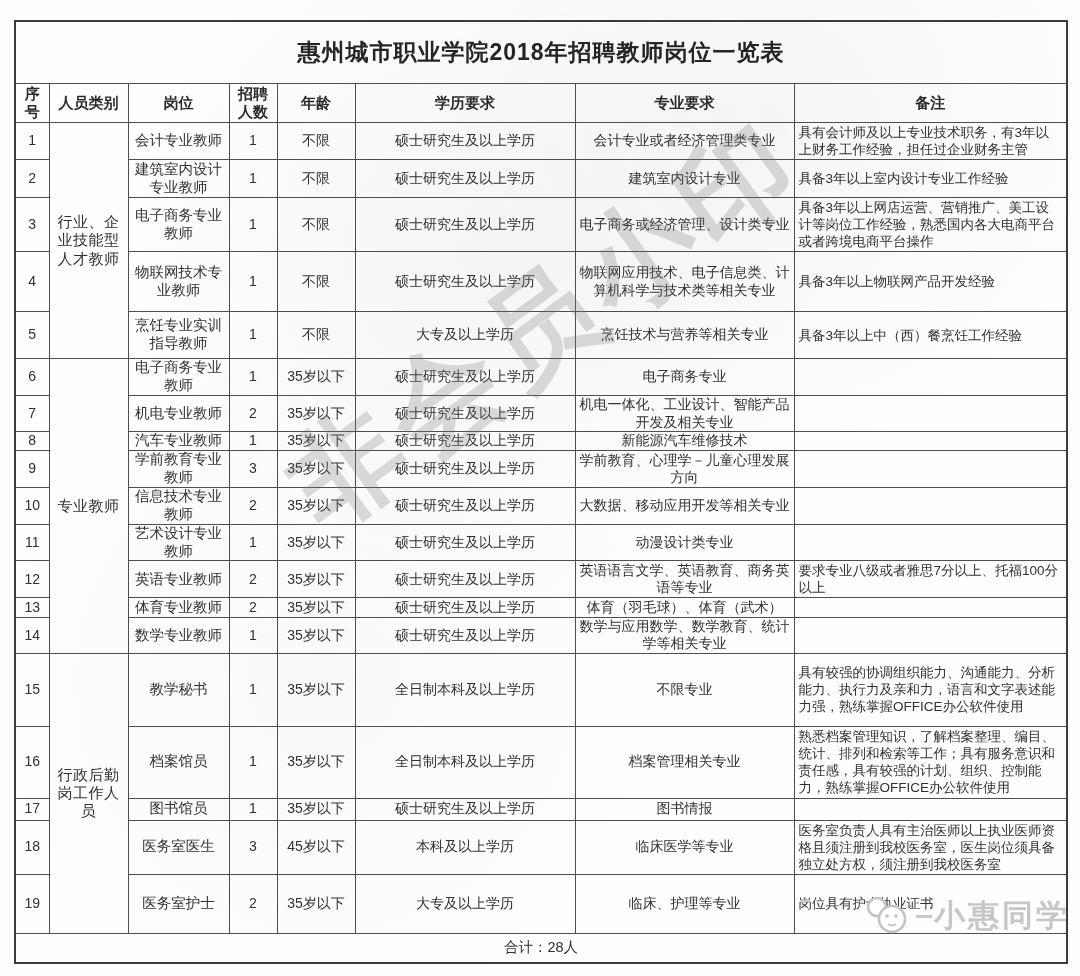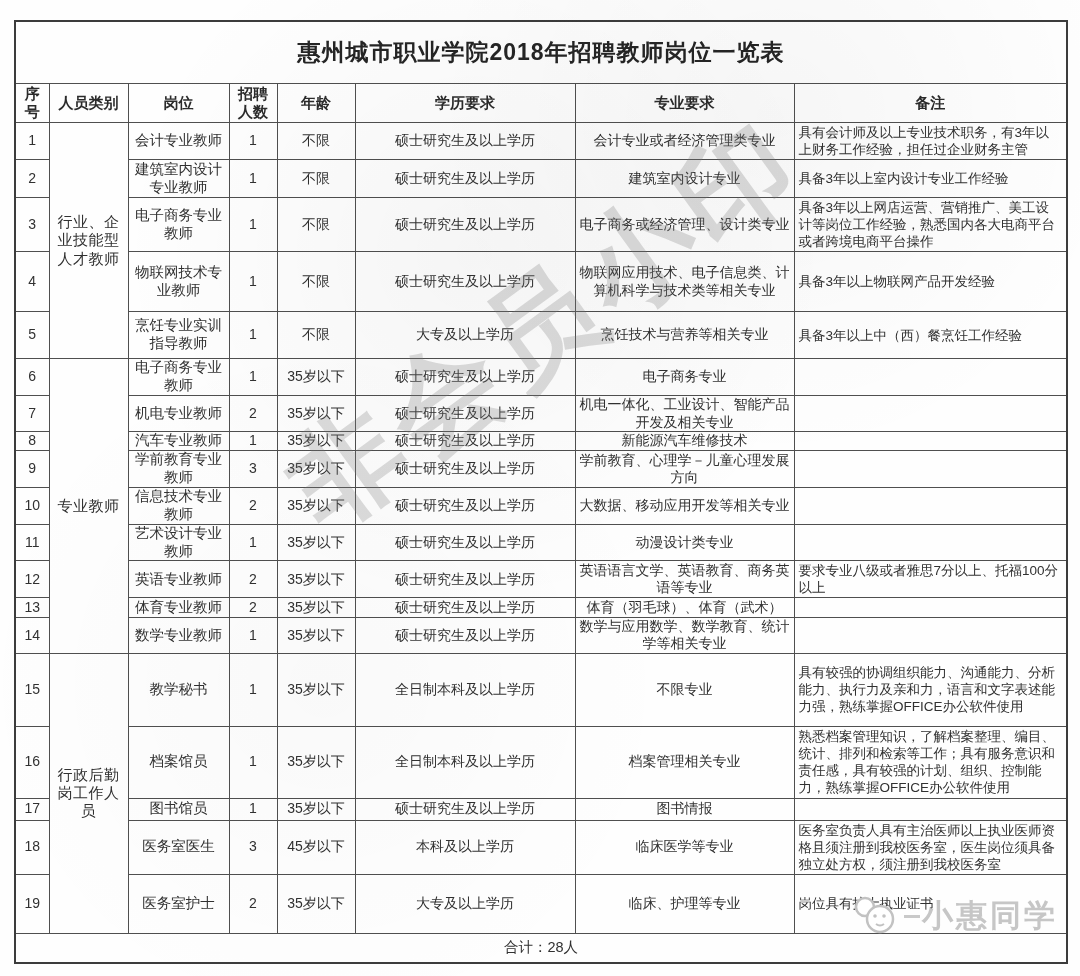--- a/index.html
+++ b/index.html
@@ -40,21 +40,21 @@
   .remark-cell{text-align:left;padding:1px 4px;font-size:13.5px;line-height:1.26;}
   .footer-cell{height:28px;font-size:14.5px;}
   .wm-diagonal{
     position:absolute;left:545px;top:325px;z-index:3;
     transform:translate(-50%,-50%) rotate(-36deg);
     font-size:112px;font-weight:bold;white-space:nowrap;
     letter-spacing:8px;color:rgba(125,125,125,0.26);
     pointer-events:none;user-select:none;
   }
   .wm-brand{
-    position:absolute;right:22px;top:893px;z-index:5;
+    position:absolute;right:10px;top:893px;z-index:5;
     display:flex;align-items:center;gap:0px;
     color:#c6c6c6;font-size:31px;font-weight:bold;letter-spacing:3px;
     pointer-events:none;user-select:none;
     text-shadow:0 1px 0 #ffffff;
   }
   .wm-brand .dash{width:16px;height:3px;background:#c9c9c9;margin:0 2px;}
 </style>
 </head>
 <body>
 

